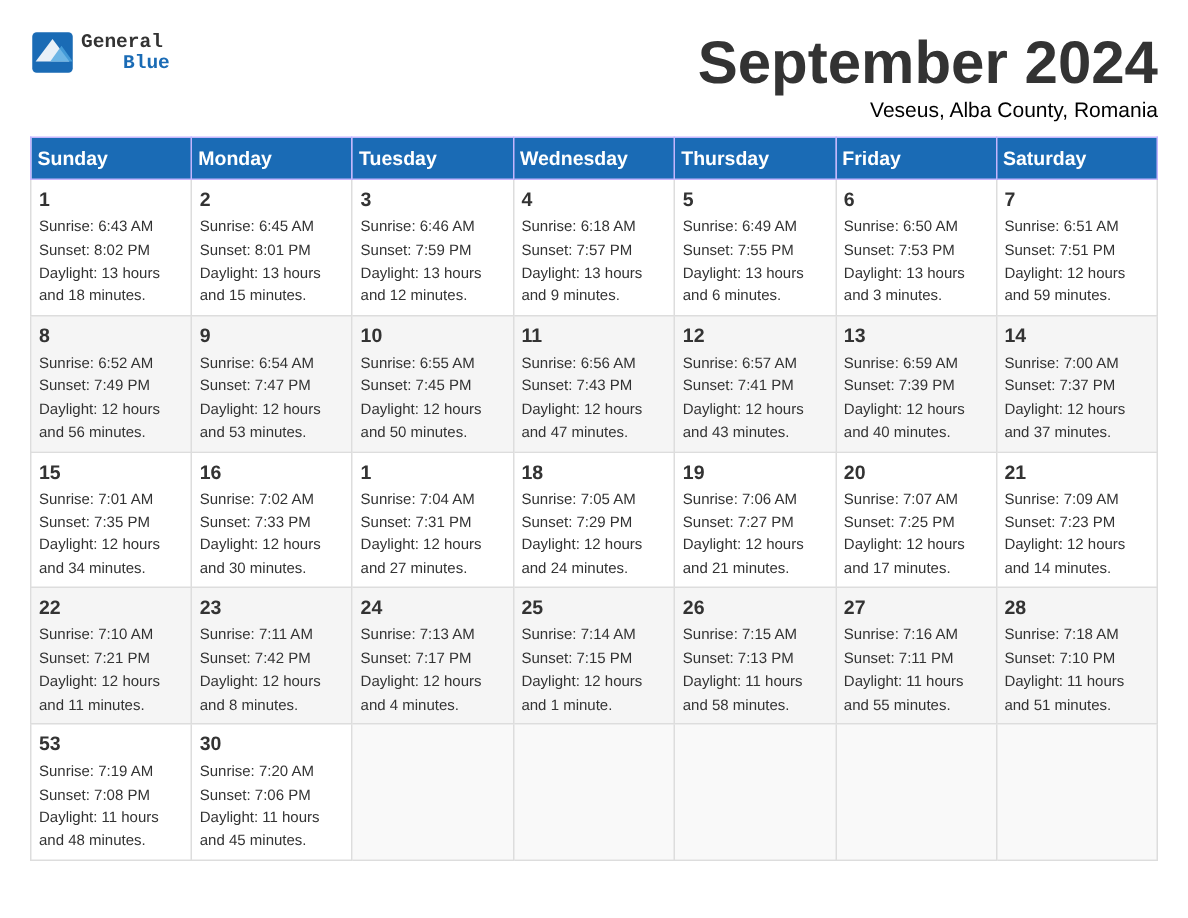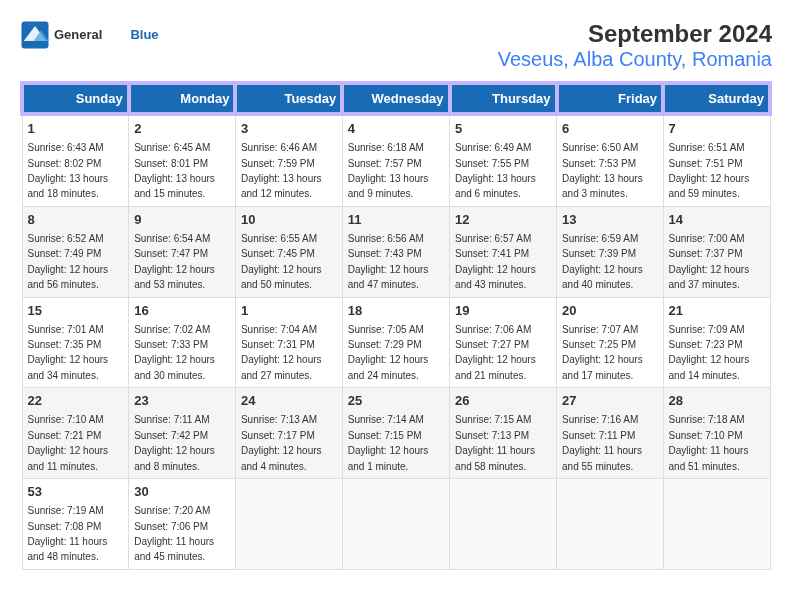--- a/index.html
+++ b/index.html
@@ -16,57 +16,58 @@
       align-items: flex-start;
       margin-bottom: 10px;
     }
     .logo {
       display: flex;
       align-items: center;
       gap: 4px;
     }
     .logo-text {
       display: flex;
-      flex-direction: row;
+      flex-direction: column;
       font-size: 13px;
       font-weight: bold;
       color: #333;
       line-height: 1.1;
+      font-family: Liberation Mono, monospace;
     }
     .logo-text span:first-child { color: #333; }
     .logo-text span:last-child { color: #1a6bb5; margin-left: 28px; }
     .logo-icon {
       width: 30px;
       height: 30px;
     }
     .title-block {
       text-align: right;
     }
     .month-title {
-      font-size: 24px;
+      font-size: 40px;
       font-weight: bold;
       color: #333;
     }
     .subtitle {
-      font-size: 20px;
-      color: #3b82f6;
+      font-size: 14px;
+      color: #000000;
     }
     table {
       width: 100%;
       border-collapse: collapse;
       font-size: 11px;
     }
     thead tr th {
       background: #1a6bb5;
       color: #fff;
       padding: 6px 4px;
-      text-align: right;
+      text-align: left;
       font-size: 13px;
       font-weight: bold;
-      border: 4px solid #c4b5fd;
+      border: 1px solid #c4b5fd;
     }
     tbody tr td {
       border: 1px solid #ddd;
       vertical-align: top;
       padding: 4px 5px;
       height: 88px;
       width: 108px;
       color: #333;
       line-height: 1.4;
     }

